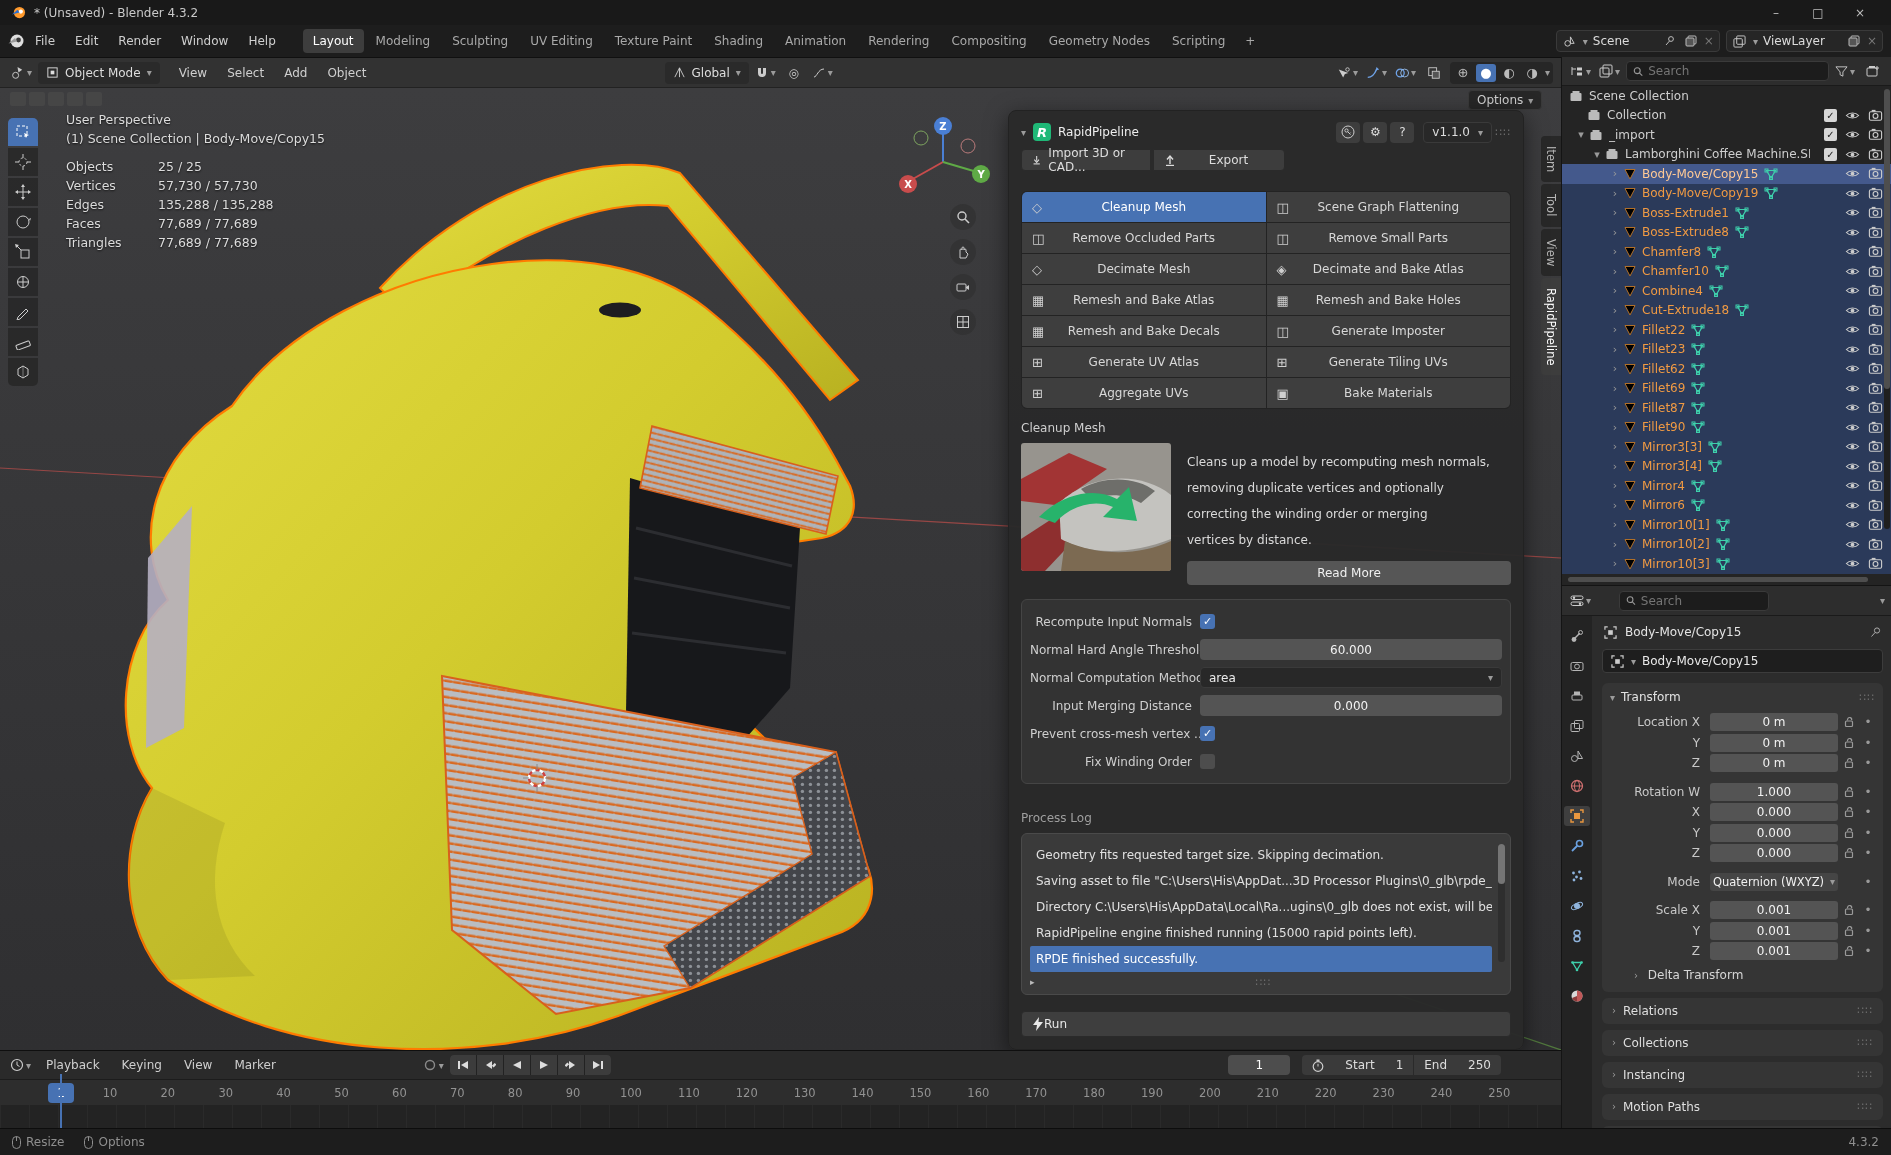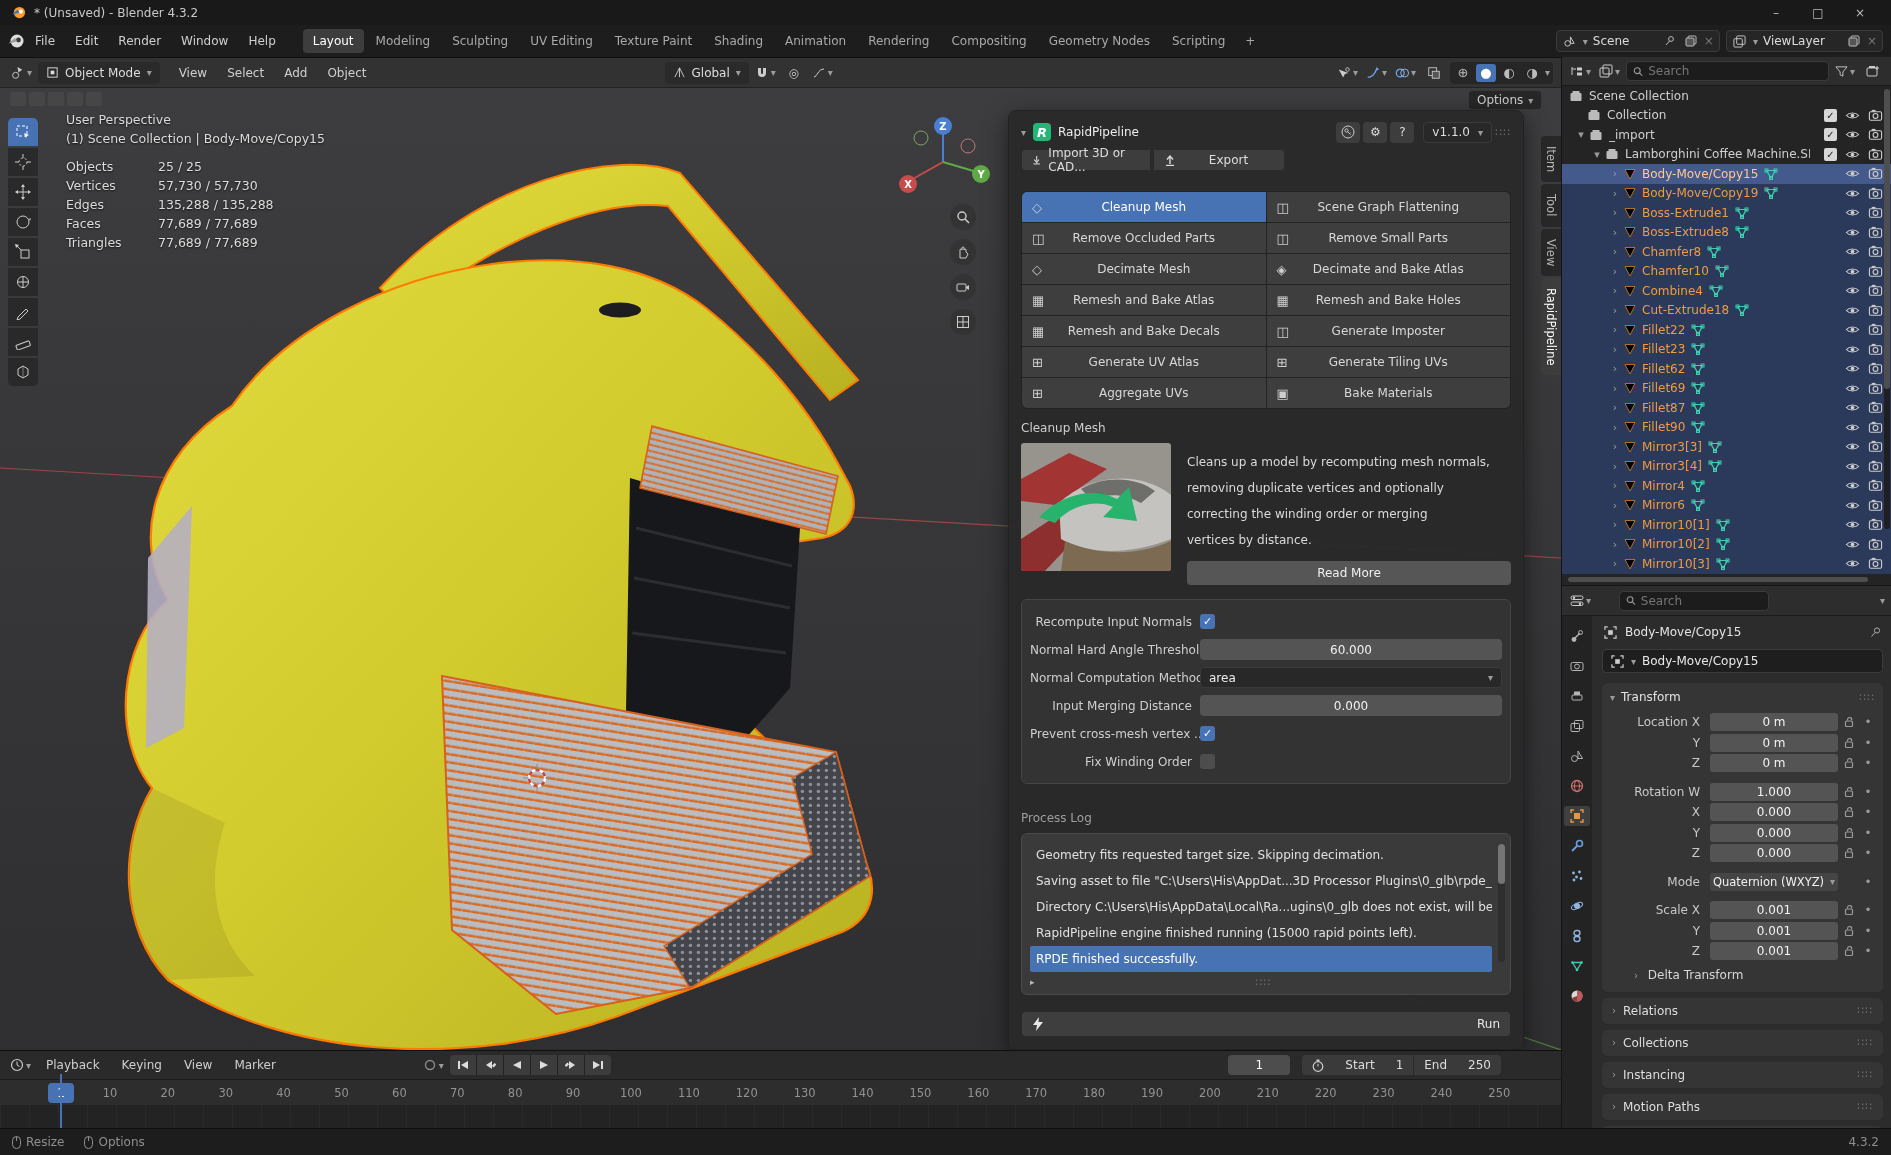--- a/index.html
+++ b/index.html
@@ -91,21 +91,21 @@
   .ddbox{flex:1;height:21px;background:#282828;border:1px solid #3a3a3a;border-radius:4px;display:flex;align-items:center;padding:0 8px;color:#ececec}
   .ddbox .chev{margin-left:auto}
   .log-title{margin-top:27px;color:#9f9f9f}
   .logbox{margin-top:8px;border:1px solid #4a4a4a;background:#3a3a3a;border-radius:6px;padding:8px 18px 2px 8px;position:relative}
   .log-line{height:26px;line-height:26px;color:#e0e0e0;white-space:nowrap;overflow:hidden;padding:0 6px;font-size:12px}
   .log-line.selected{background:var(--blue);color:#fff;border-radius:2px}
   .log-footer{display:flex;align-items:center;height:20px;color:#bbb}
   .log-scroll{position:absolute;right:5px;top:10px;width:7px;height:118px;border-radius:4px;background:#2e2e2e}
   .log-scroll i{position:absolute;left:0;top:0;width:7px;height:40px;border-radius:4px;background:#757575}
   .run-btn{margin-top:16px;height:26px;background:#3e3e3e;border:1px solid #2a2a2a;border-radius:4px;display:flex;align-items:center;padding:0 10px;color:#e8e8e8}
-  .run-btn .run-label{flex:1;text-align:right}
+  .run-btn .run-label{flex:1;text-align:left}
 
   
   .outliner{position:absolute;left:1561px;top:57px;width:330px;height:528px;background:#242424;border-left:1px solid #141414;overflow:hidden}
   .ol-header{height:29px;background:#2d2d2d;border-bottom:1px solid #1a1a1a;display:flex;align-items:center;gap:4px;padding:0 6px}
   .search{flex:1;height:20px;background:#1c1c1c;border:1px solid #3a3a3a;border-radius:4px;display:flex;align-items:center;gap:5px;padding:0 6px;color:#888}
   .ol-row{height:19.5px;display:flex;align-items:center;font-size:12px;color:#cfcfcf;padding-right:4px}
   .ol-row .chev2{width:14px;text-align:center;color:#9a9a9a;font-size:11px}
   .ol-row .nm{white-space:nowrap;overflow:hidden}
   .ol-row.obj{background:#2b3a5a;padding-left:46px}
   .ol-row.obj.active{background:#44598c}

